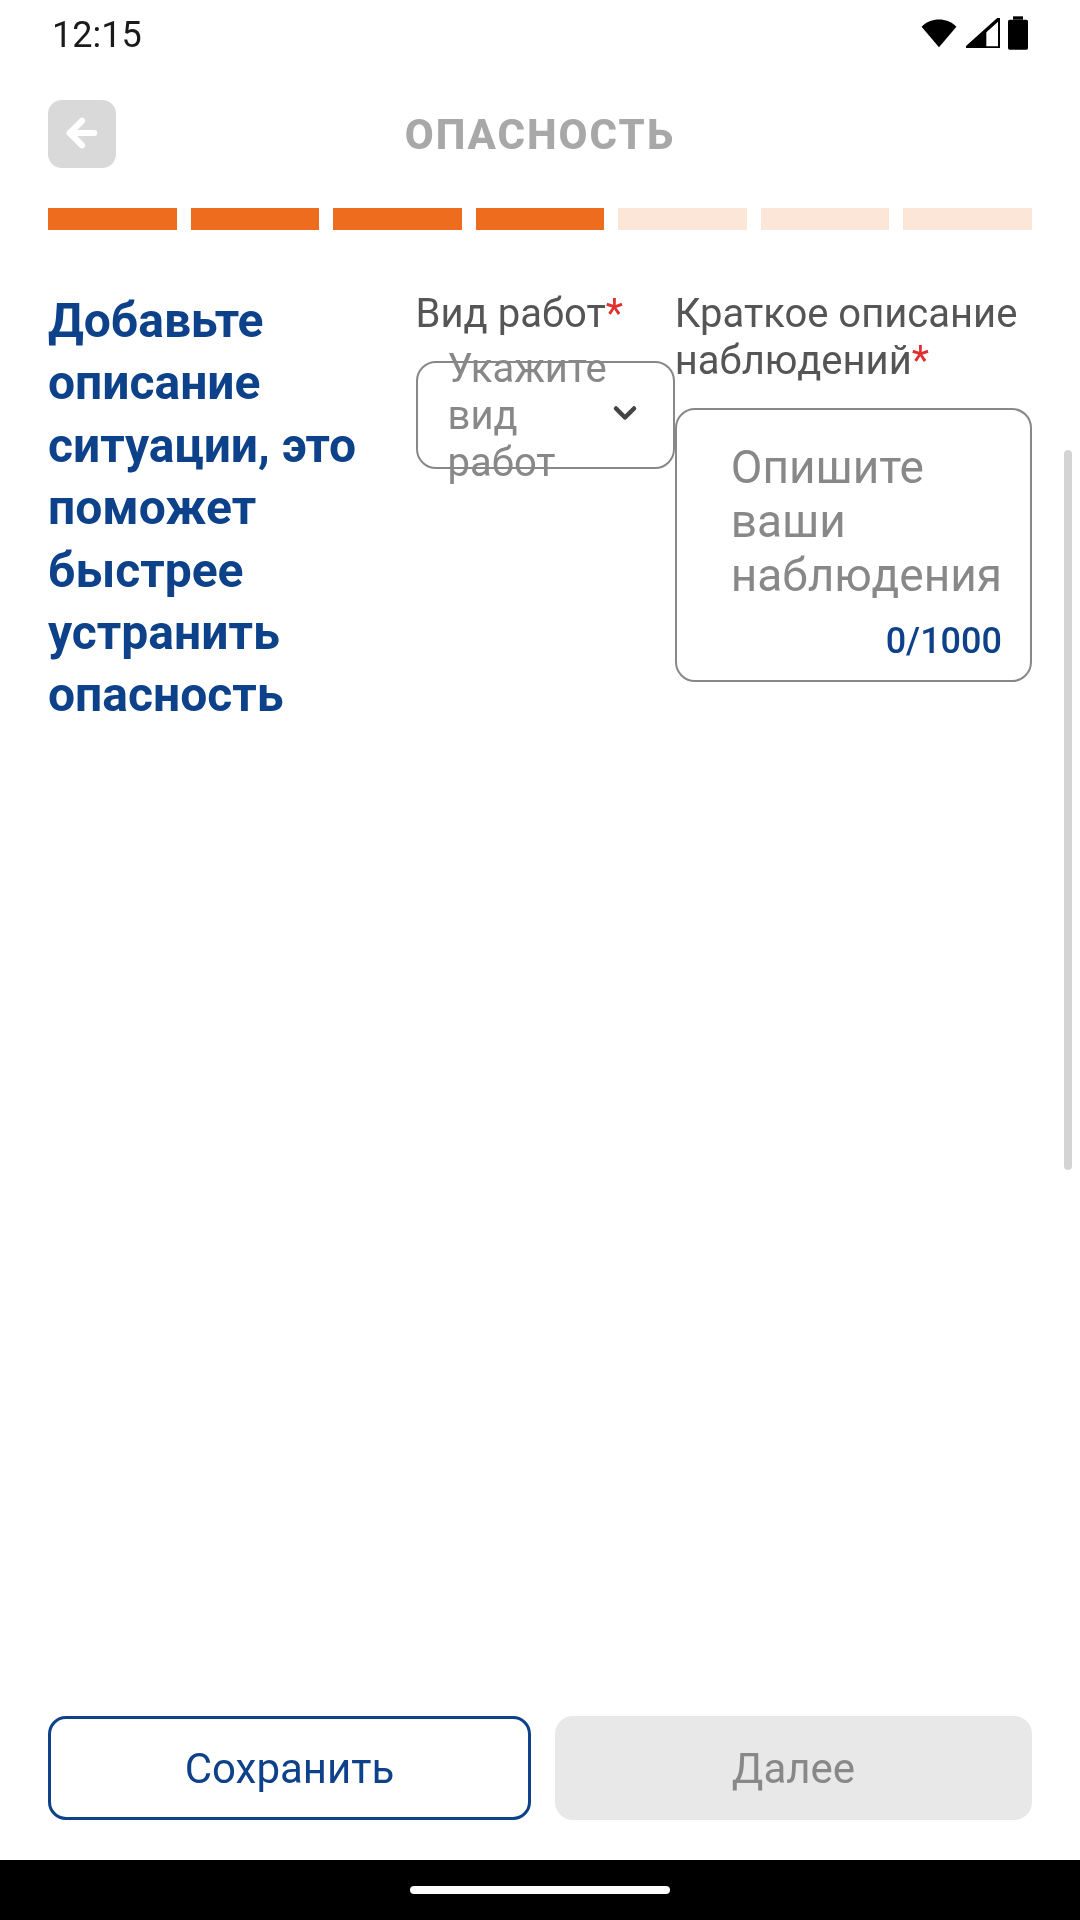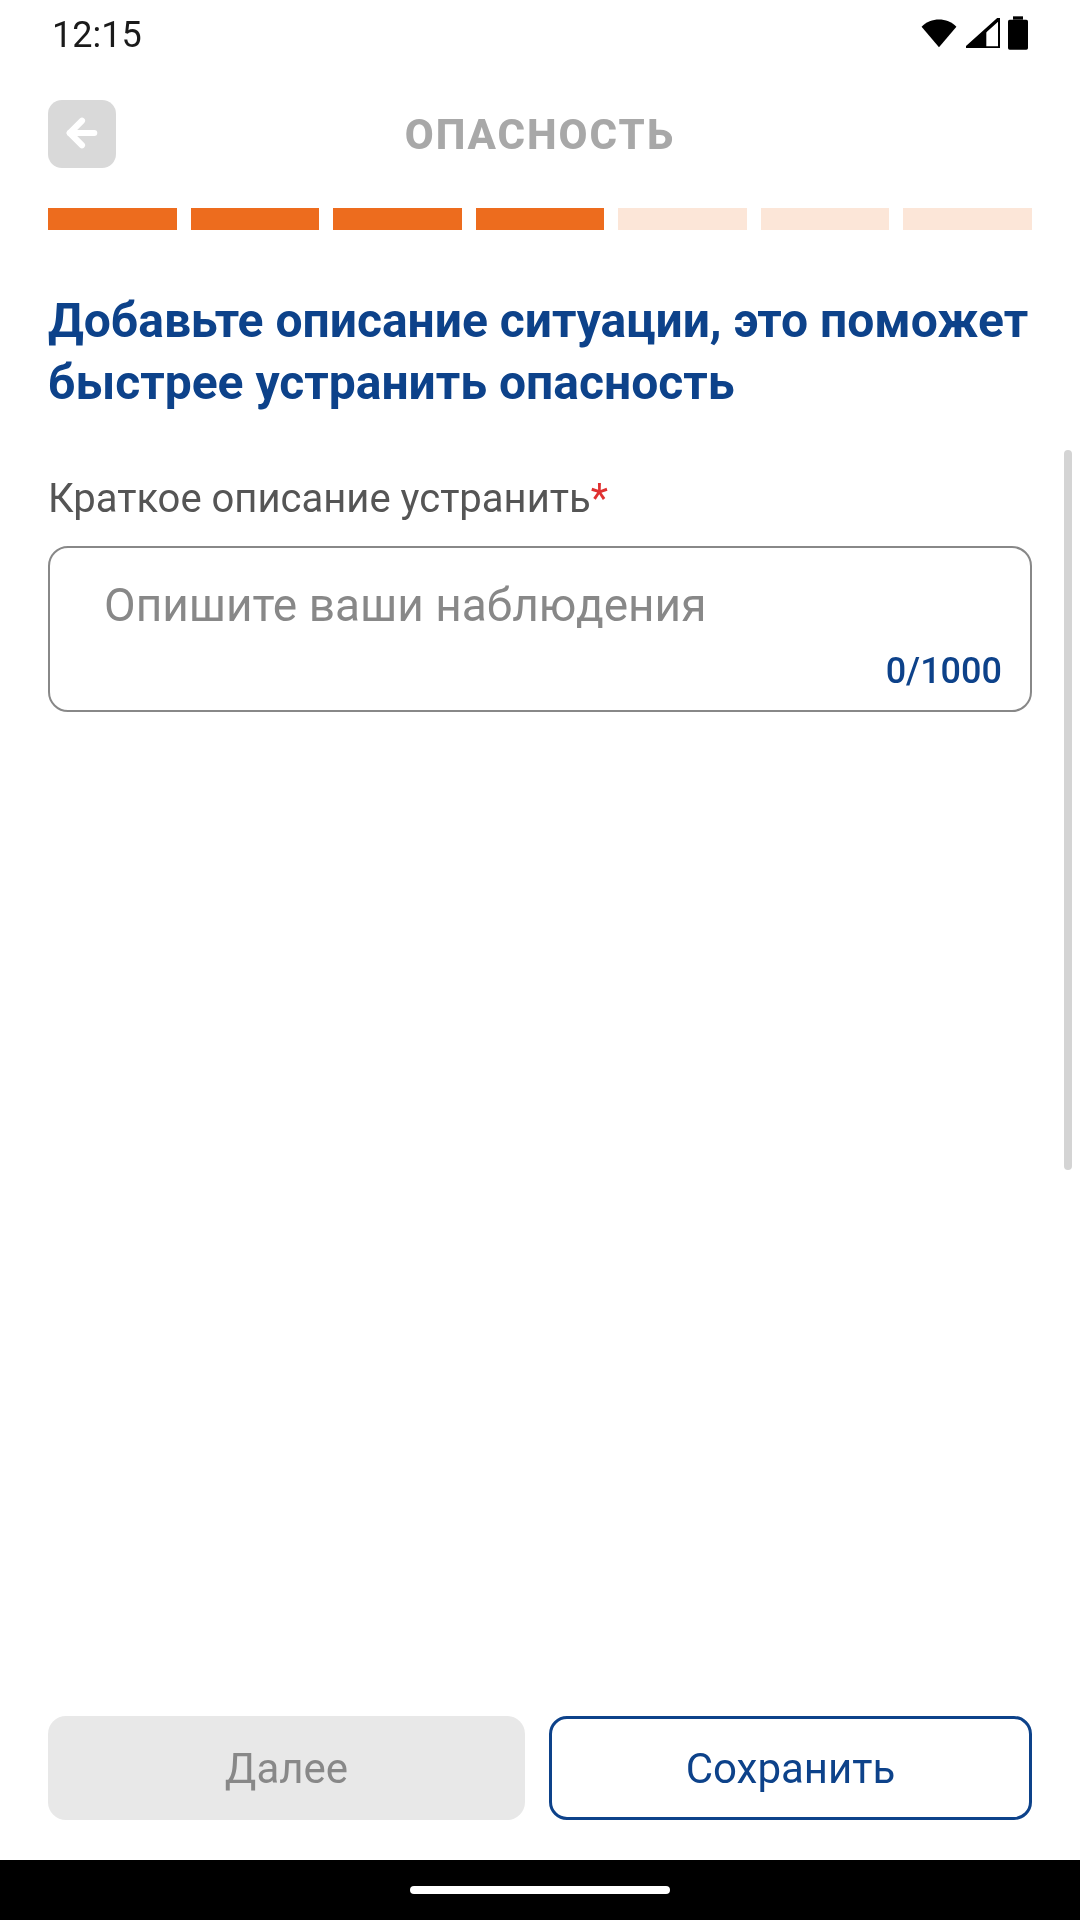--- a/index.html
+++ b/index.html
@@ -79,21 +79,21 @@
     .progress-segment.filled {
       background: #ed6c1e;
     }
     .progress-segment.empty {
       background: #fce6d8;
     }
     .content {
       flex: 1;
       padding: 40px 48px 0 48px;
       display: flex;
-      flex-direction: column;
+      flex-direction: row;
       position: relative;
     }
     .scroll-indicator {
       position: absolute;
       right: 8px;
       top: 200px;
       width: 8px;
       height: 720px;
       background: #d4d4d4;
       border-radius: 4px;
@@ -245,32 +245,45 @@
   <div class="progress-segment filled"></div>
   <div class="progress-segment empty"></div>
   <div class="progress-segment empty"></div>
   <div class="progress-segment empty"></div>
 </div>
 
 <div class="content">
   <div class="scroll-indicator"></div>
   <h1 class="description-heading">Добавьте описание ситуации, это поможет быстрее устранить опасность</h1>
 
-
   <div class="field-group">
     <label class="field-label">
-      <span>Краткое описание устранить</span><span class="required-mark">*</span>
+      <span>Вид работ</span><span class="required-mark">*</span>
+    </label>
+    <div class="select-field">
+      <span class="select-placeholder">Укажите вид работ</span>
+      <span class="chevron-icon">
+        <svg viewBox="0 0 24 24" fill="none" stroke="#444" stroke-width="3" stroke-linecap="round" stroke-linejoin="round">
+            <polyline points="6 9 12 15 18 9"></polyline>
+          </svg>
+      </span>
+    </div>
+  </div>
+
+  <div class="field-group">
+    <label class="field-label">
+      <span>Краткое описание наблюдений</span><span class="required-mark">*</span>
     </label>
     <div class="textarea-wrapper">
       <span class="textarea-placeholder">Опишите ваши наблюдения</span>
       <span class="char-counter">0/1000</span>
     </div>
   </div>
 </div>
 
 <div class="footer-buttons">
+  <button class="btn btn-save">Сохранить</button>
   <button class="btn btn-next">Далее</button>
-  <button class="btn btn-save">Сохранить</button>
 </div>
 
 <div class="nav-bar">
   <div class="nav-handle"></div>
 </div>
 
 </body></html>

